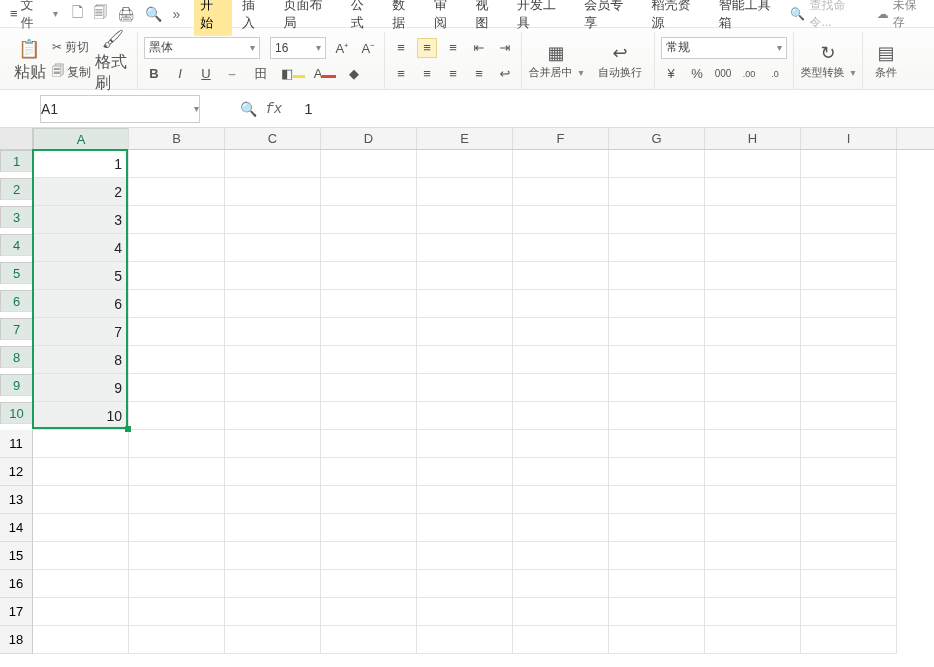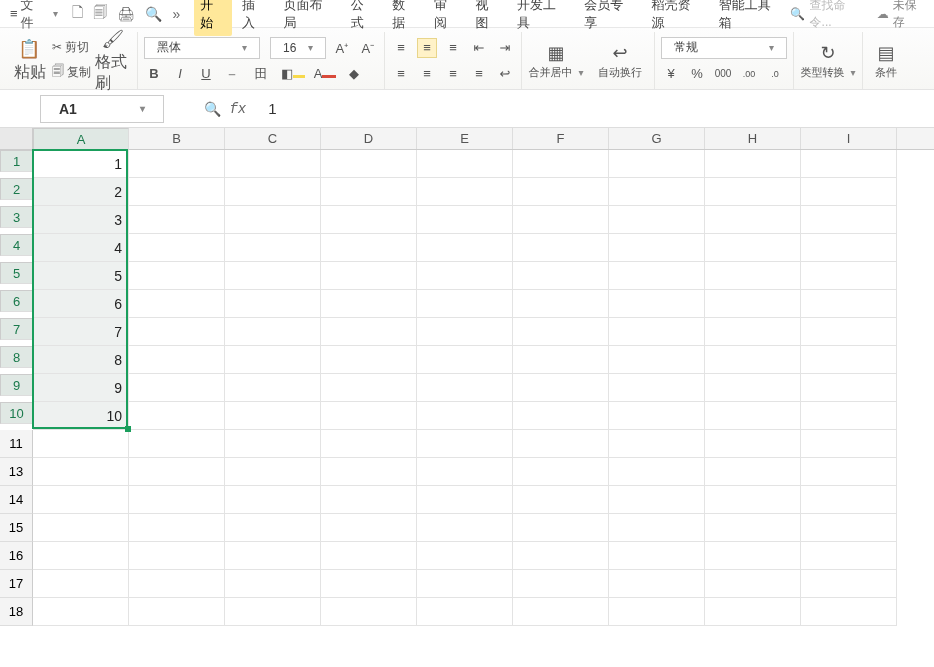--- a/index.html
+++ b/index.html
@@ -20,35 +20,35 @@
 
 .ribbon { height: 62px; background: linear-gradient(#fdfdfd,#f7f7f5); display: flex; align-items: stretch; padding: 4px 6px 0 6px; border-bottom: 1px solid #e4e4e4; }
 .rgroup { display: flex; flex-direction: column; justify-content: center; padding: 0 6px; border-right: 1px solid #e6e6e4; }
 .rgroup.noborder { border-right: none; }
 .rrow { display: flex; align-items: center; gap: 6px; height: 26px; }
 .big-btn { display: flex; flex-direction: column; align-items: center; justify-content: center; width: 36px; gap: 2px; cursor: pointer; color: #555; }
 .big-btn .ic { font-size: 18px; }
 .big-btn .lbl { font-size: 16px; }
 .small-btn { display: flex; align-items: center; gap: 3px; cursor: pointer; color: #555; font-size: 12px; }
 .ic { display:inline-block; }
-.sel { height: 22px; border: 1px solid #ccc; background: #fff; display:flex; align-items:center; padding: 0 12px; font-size:12px; color:#444; cursor:pointer; justify-content:space-between; }
+.sel { height: 22px; border: 1px solid #ccc; background: #fff; display:flex; align-items:center; padding: 0 4px; font-size:12px; color:#444; cursor:pointer; justify-content:space-between; }
 .sel.font { width: 116px; }
 .sel.size { width: 56px; margin-left: 4px; }
 .sel.fmt { width: 126px; }
 .chev { color:#888; font-size:10px; margin-left:4px; }
 .tbtn { width: 20px; height: 20px; display:flex; align-items:center; justify-content:center; cursor:pointer; color:#555; font-size:13px; border:1px solid transparent; }
 .tbtn.wide { width: 26px; }
 .tbtn.hi { background:#fff2c8; border-color:#e8d58a; }
 .drop-btn { display:flex; flex-direction:column; align-items:center; gap:1px; cursor:pointer; color:#555; width:56px; }
 .drop-btn .ic { font-size:18px; }
 .drop-btn .lbl2 { font-size:11px; display:flex; align-items:center; gap:2px; }
 
 
 .formula-row { height: 38px; display:flex; align-items:center; border-bottom:1px solid #ddd; background:#fff; }
-.namebox { width: 124px; height:28px; margin-left:40px; border:1px solid #ccc; display:flex; align-items:center; justify-content:space-between; padding:0 18px; font-size:14px; color:#333;font-weight:bold; }
+.namebox { width: 160px; height:28px; margin-left:40px; border:1px solid #ccc; display:flex; align-items:center; justify-content:space-between; padding:0 0; font-size:14px; color:#333; }
 .fx-area { display:flex; align-items:center; gap:8px; margin-left:40px; font-size:14px; color:#666; }
 .fx-area .fx { font-style:italic; font-family: Liberation Mono, monospace; }
 .formula-input { font-size:15px; color:#333; margin-left:14px; }
 
 
 .grid { position:relative; user-select:none; }
 .colheaders { display:flex; height:22px; background:#f4f4f4; border-bottom:1px solid #ccc; }
 .corner { width:33px; border-right:1px solid #ccc; background:#e9e9e9; }
 .colh { width:96px; border-right:1px solid #ddd; display:flex; align-items:center; justify-content:center; font-size:13px; color:#555; background:#f4f4f4; }
 .colh.sel { background:#e0e8e4; color:#1a7a4c; font-weight:500; }
@@ -380,20 +380,32 @@
         <div class="cell"></div>
         <div class="cell"></div>
         <div class="cell"></div>
         <div class="cell"></div>
         <div class="cell"></div>
         <div class="cell"></div>
         <div class="cell"></div>
         <div class="cell"></div>
       </div>
       <div class="row">
+        <div class="rowh">12</div>
+        <div class="cell"></div>
+        <div class="cell"></div>
+        <div class="cell"></div>
+        <div class="cell"></div>
+        <div class="cell"></div>
+        <div class="cell"></div>
+        <div class="cell"></div>
+        <div class="cell"></div>
+        <div class="cell"></div>
+      </div>
+      <div class="row">
         <div class="rowh">13</div>
         <div class="cell"></div>
         <div class="cell"></div>
         <div class="cell"></div>
         <div class="cell"></div>
         <div class="cell"></div>
         <div class="cell"></div>
         <div class="cell"></div>
         <div class="cell"></div>
         <div class="cell"></div>

